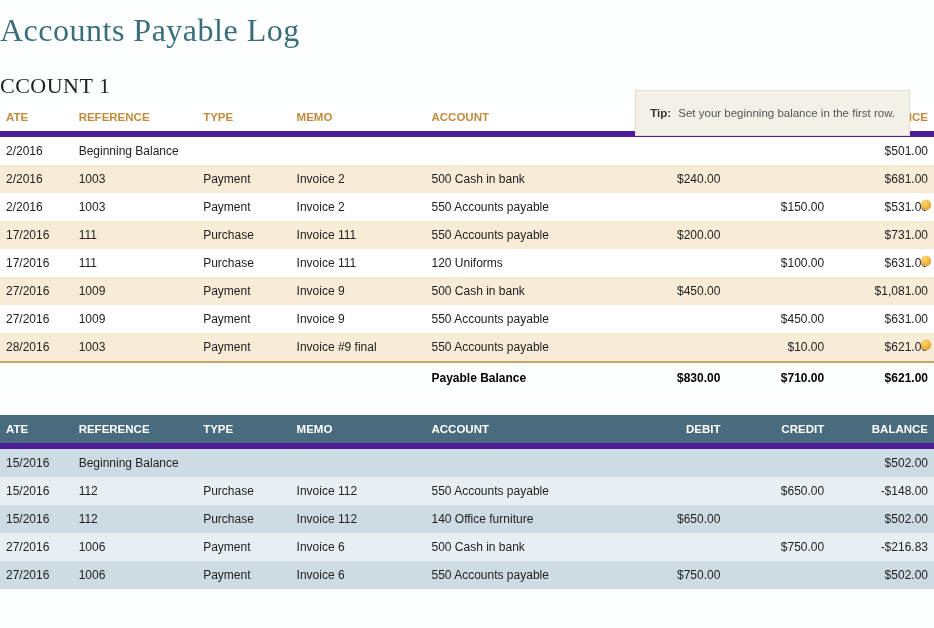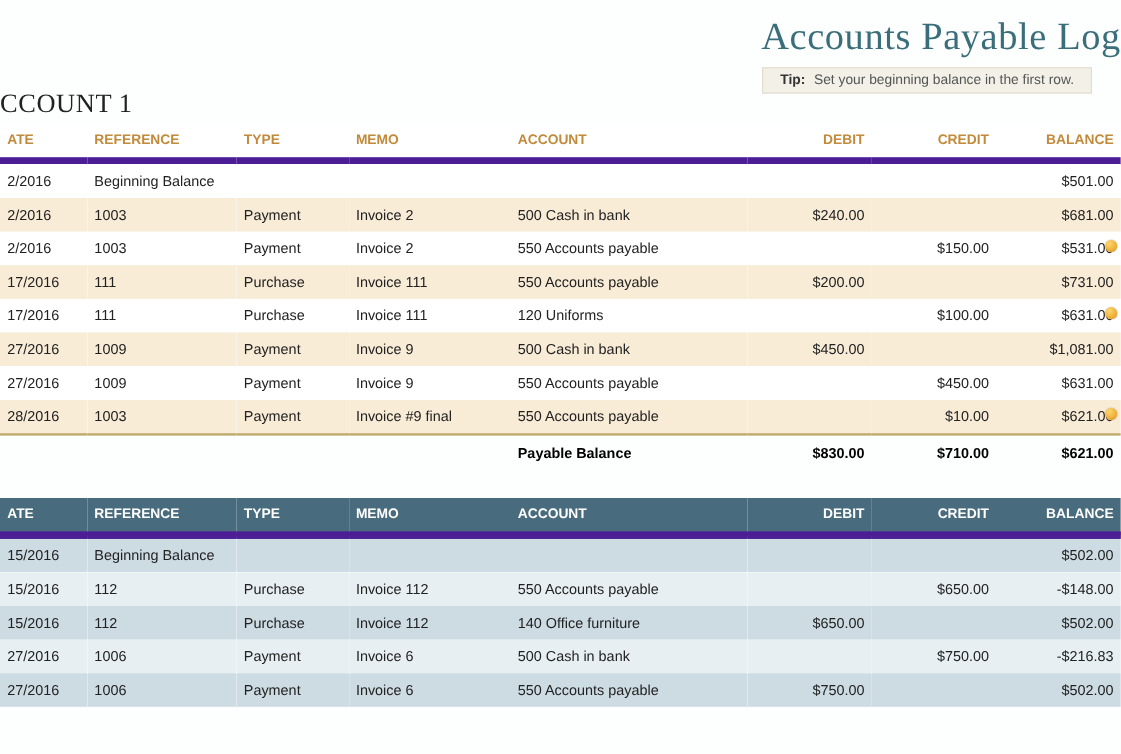--- a/index.html
+++ b/index.html
@@ -8,31 +8,31 @@
     background: #fdfefe;
     width: 934px;
     height: 628px;
     overflow: hidden;
     position: relative;
   }
   .title {
     font-family: Georgia, 'Times New Roman', serif;
     font-size: 32px;
     color: #3a6e7a;
-    text-align: right;
+    text-align: left;
     padding: 12px 0 18px 0;
     letter-spacing: 0.5px;
   }
   .tip-box {
     position: absolute;
-    top: 56px;
+    top: 90px;
     right: 24px;
     background: #f3f0e8;
     border: 1px solid #e2ddcc;
-    padding: 4px 14px;
+    padding: 16px 14px;
     font-size: 11.5px;
     color: #555;
   }
   .tip-box .tip-label { font-weight: bold; color: #333; margin-right: 4px; }
   .section-header {
     font-family: Georgia, 'Times New Roman', serif;
     font-size: 22px;
     font-weight: normal;
     color: #222;
     padding: 6px 0 4px 0;

